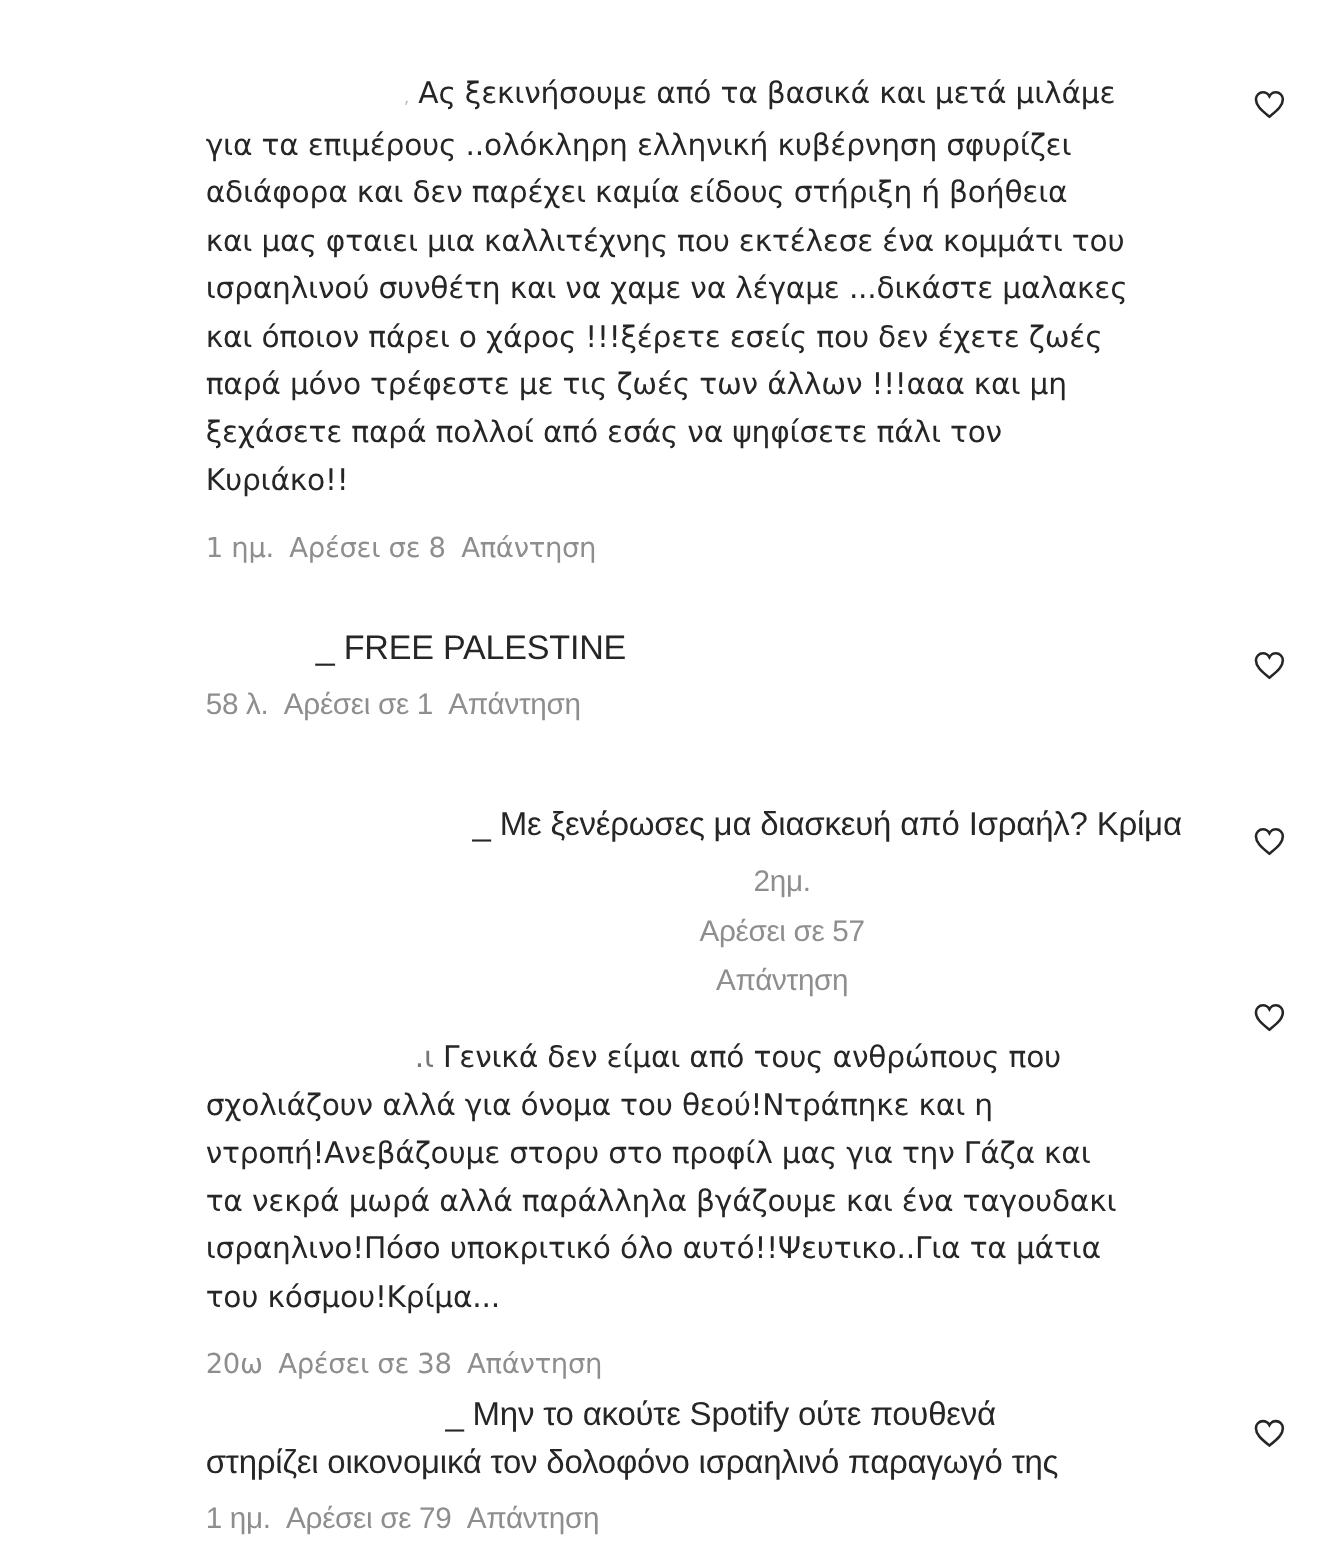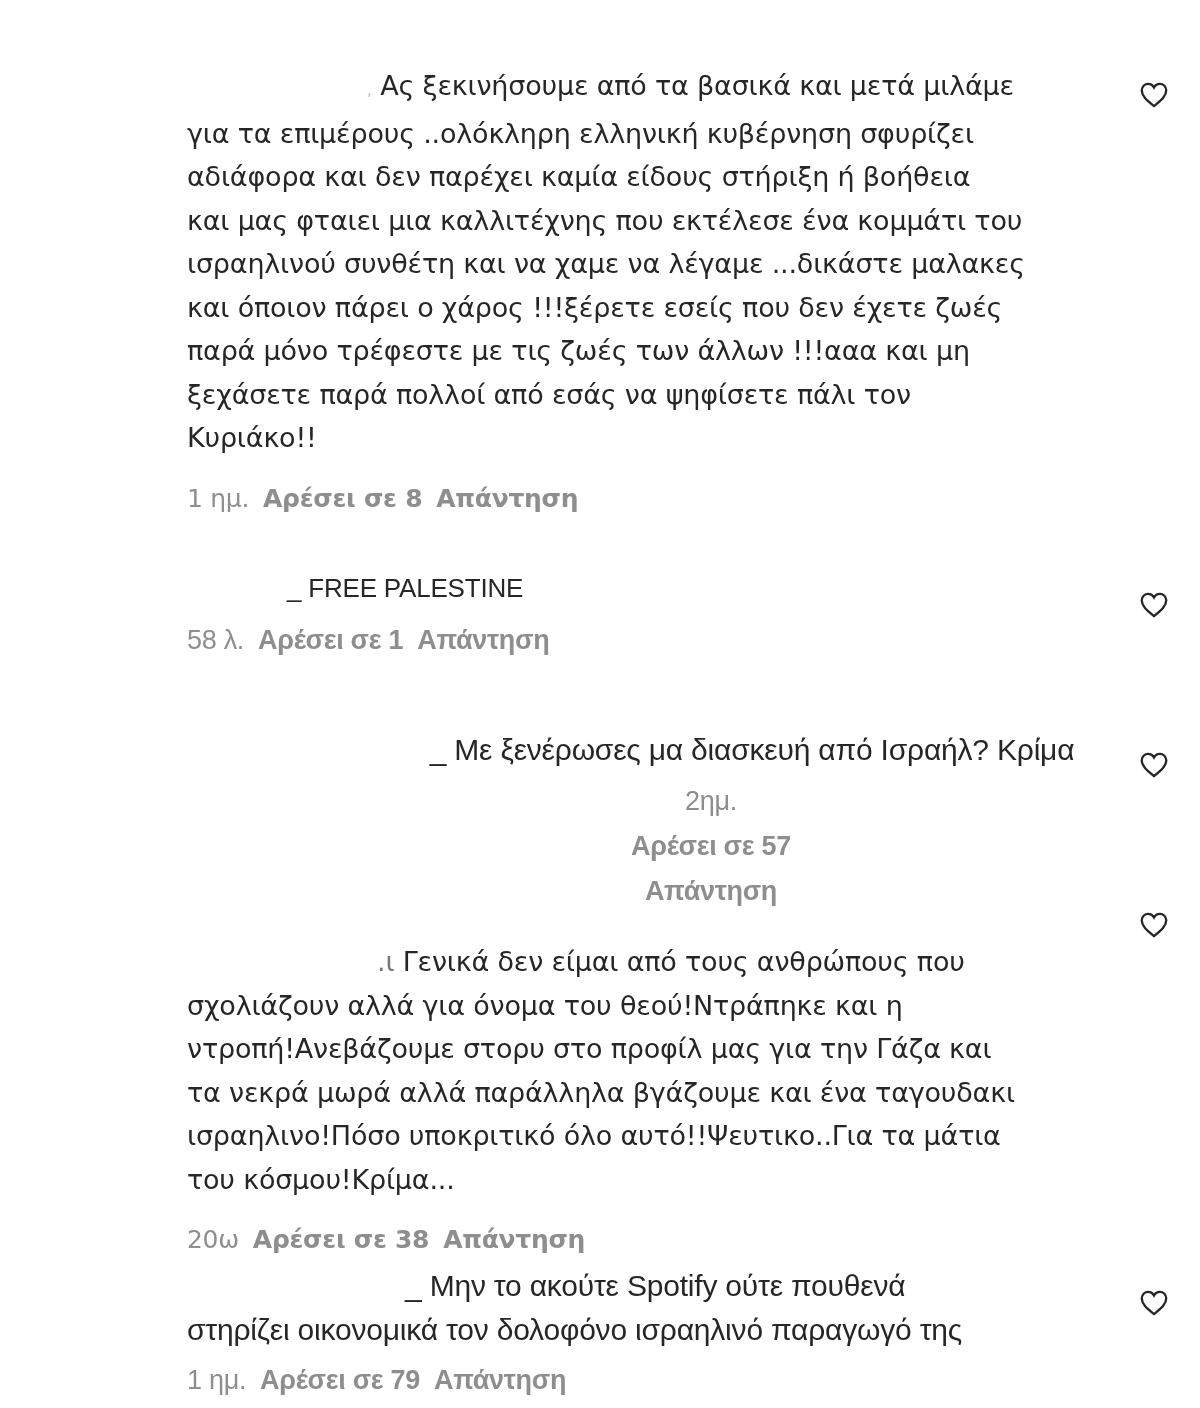--- a/index.html
+++ b/index.html
@@ -35,21 +35,21 @@
     }
     .meta {
       display: flex;
       gap: 14px;
       font-size: 25px;
       color: #8e8e8e;
       margin-top: 24px;
       letter-spacing: -0.3px;
     }
     .meta span { white-space: nowrap; }
-    .meta .link { cursor: pointer; font-weight: bold; }
+    .meta .link { cursor: pointer; }
     .heart {
       position: absolute;
       left: 988px;
       width: 28px;
       height: 26px;
       cursor: pointer;
     }
     .heart svg { width: 28px; height: 26px; display: block; }
   </style>
 </head>
@@ -71,21 +71,21 @@
     <span class="link">Απάντηση</span>
   </div>
 </div>
 <div class="heart" style="top:82px;left:1140px;">
   <svg viewBox="0 0 24 22">
       <path d="M12 20.5 C 5 15, 1.5 11.5, 1.5 7 C 1.5 3.8, 4 1.5, 7 1.5 C 9.2 1.5, 11 2.8, 12 4.6 C 13 2.8, 14.8 1.5, 17 1.5 C 20 1.5, 22.5 3.8, 22.5 7 C 22.5 11.5, 19 15, 12 20.5 Z" fill="none" stroke="#262626" stroke-width="2"></path>
     </svg>
 </div>
 
 <div class="comment" style="top:567px;">
-  <div class="comment-body" style="font-family:'Liberation Sans',sans-serif;font-size:26px;"><span class="username" style="width:100px;"></span><span>_</span> <span>FREE PALESTINE</span></div>
+  <div class="comment-body" style="font-family:'Liberation Sans',sans-serif;font-size:31px;"><span class="username" style="width:100px;"></span><span>_</span> <span>FREE PALESTINE</span></div>
   <div class="meta" style="margin-top:14px;font-family:'Liberation Sans',sans-serif;font-size:27px;">
     <span>58 λ.</span>
     <span class="link">Αρέσει σε 1</span>
     <span class="link">Απάντηση</span>
   </div>
 </div>
 <div class="heart" style="top:592px;left:1140px;">
   <svg viewBox="0 0 24 22">
       <path d="M12 20.5 C 5 15, 1.5 11.5, 1.5 7 C 1.5 3.8, 4 1.5, 7 1.5 C 9.2 1.5, 11 2.8, 12 4.6 C 13 2.8, 14.8 1.5, 17 1.5 C 20 1.5, 22.5 3.8, 22.5 7 C 22.5 11.5, 19 15, 12 20.5 Z" fill="none" stroke="#262626" stroke-width="2"></path>
     </svg>

